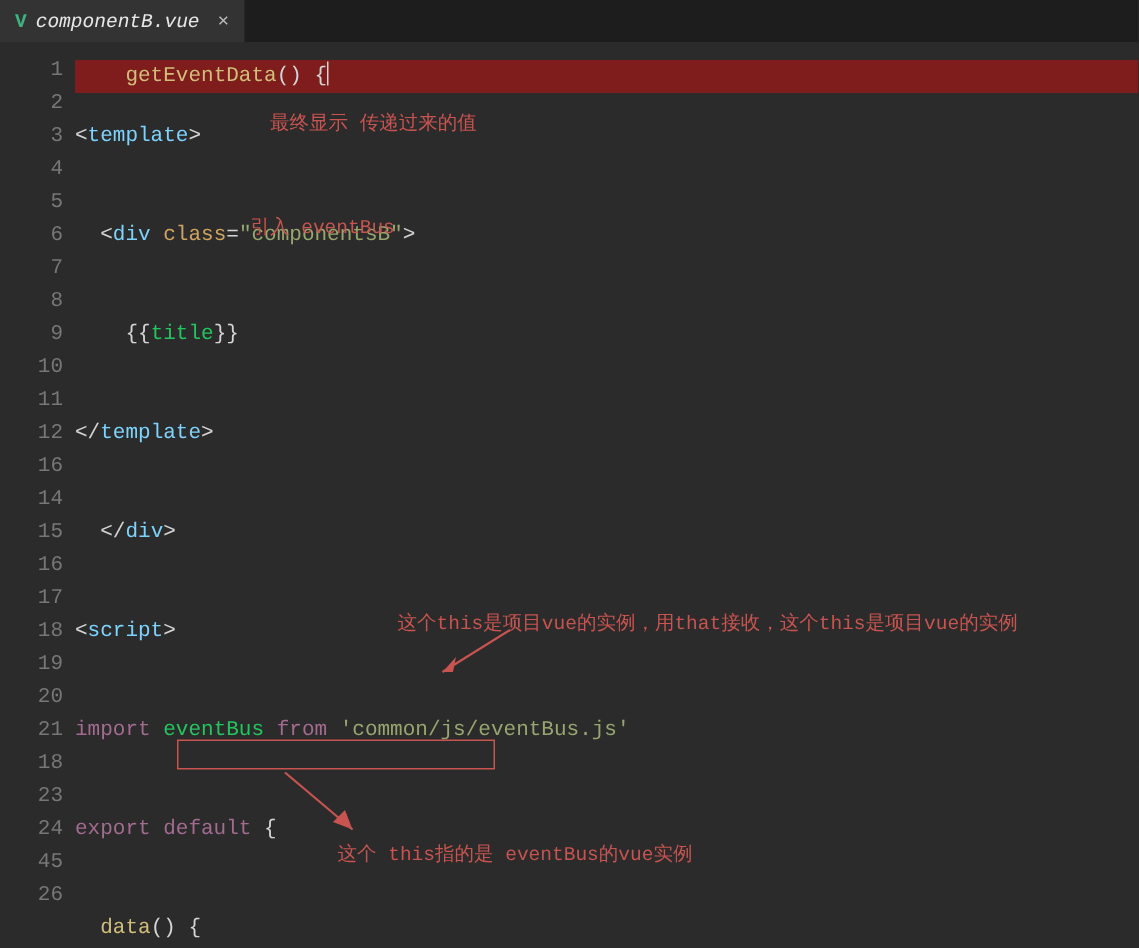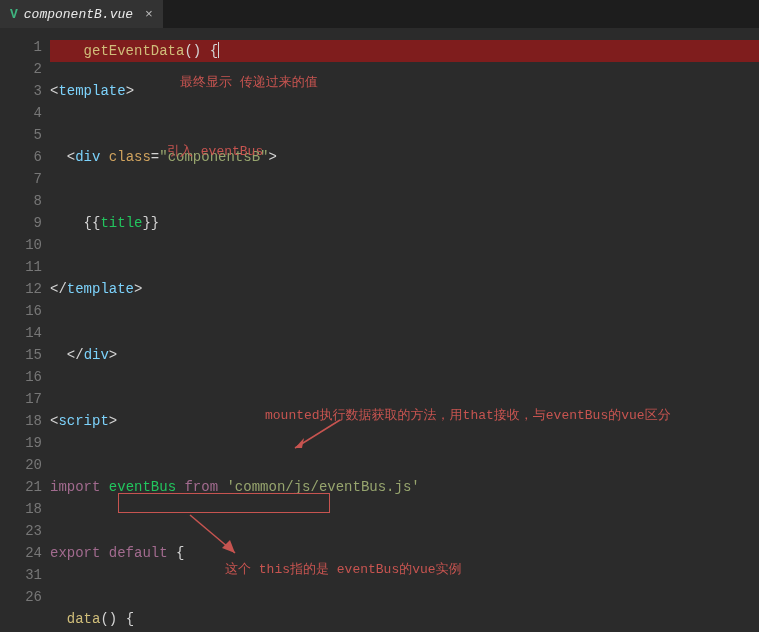--- a/index.html
+++ b/index.html
@@ -55,21 +55,21 @@
     <div>15</div>
     <div>16</div>
     <div>17</div>
     <div>18</div>
     <div>19</div>
     <div>20</div>
     <div>21</div>
     <div>18</div>
     <div>23</div>
     <div>24</div>
-    <div>31</div>
+    <div>45</div>
     <div>26</div>
   </div>
 
   <div class="code">
     <div class="line"><span class="p">&lt;</span><span class="tag">template</span><span class="p">&gt;</span></div>
     <div class="line">  <span class="p">&lt;</span><span class="tag">div </span><span class="attr">class</span><span class="p">=</span><span class="str">"componentsB"</span><span class="p">&gt;</span></div>
     <div class="line">    <span class="p">{{</span><span class="id">title</span><span class="p">}}</span></div>
     <div class="line"><span class="p">&lt;/</span><span class="tag">template</span><span class="p">&gt;</span></div>
     <div class="line">  <span class="p">&lt;/</span><span class="tag">div</span><span class="p">&gt;</span></div>
     <div class="line"><span class="p">&lt;</span><span class="tag">script</span><span class="p">&gt;</span></div>
@@ -90,21 +90,21 @@
     
     
     
     
     
     
 
     
     <div class="note" style="left:130px;top:44px">最终显示 传递过来的值</div>
     <div class="note" style="left:117px;top:113px">引入 eventBus</div>
-    <div class="note" style="left:215px;top:377px">mounted执行数据获取的方法，用that接收，与eventBus的vue区分</div>
+    <div class="note" style="left:215px;top:377px">这个this是项目vue的实例，用that接收，这个this是项目vue的实例</div>
     <div class="note" style="left:175px;top:531px">这个 this指的是 eventBus的vue实例</div>
 
     <div class="box" style="left:68px;top:465px;width:210px;height:18px"></div>
 
     <svg class="arrow" style="left:240px;top:390px" width="60" height="40">
       <line x1="50" y1="2" x2="5" y2="30" stroke="#c75450" stroke-width="1.5"></line>
       <polygon points="5,30 14,20 12,30" fill="#c75450"></polygon>
     </svg>
     <svg class="arrow" style="left:130px;top:485px" width="70" height="50">
       <line x1="10" y1="2" x2="55" y2="40" stroke="#c75450" stroke-width="1.5"></line>

